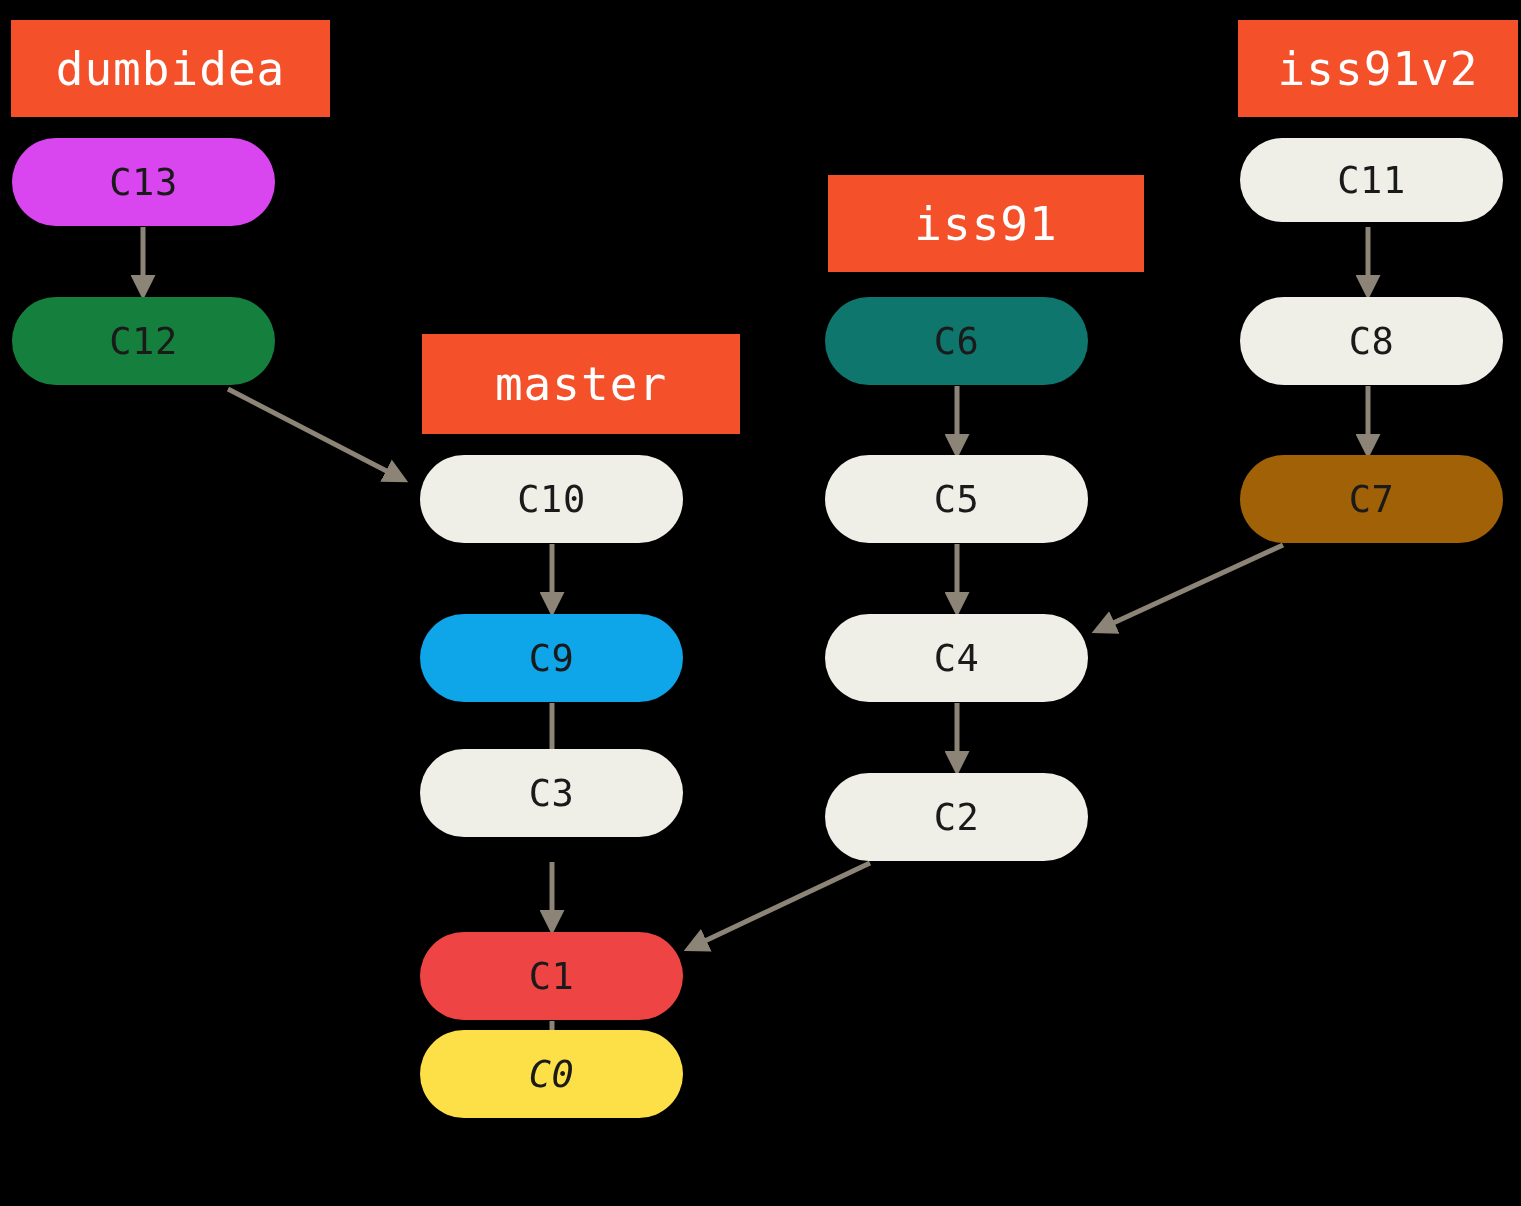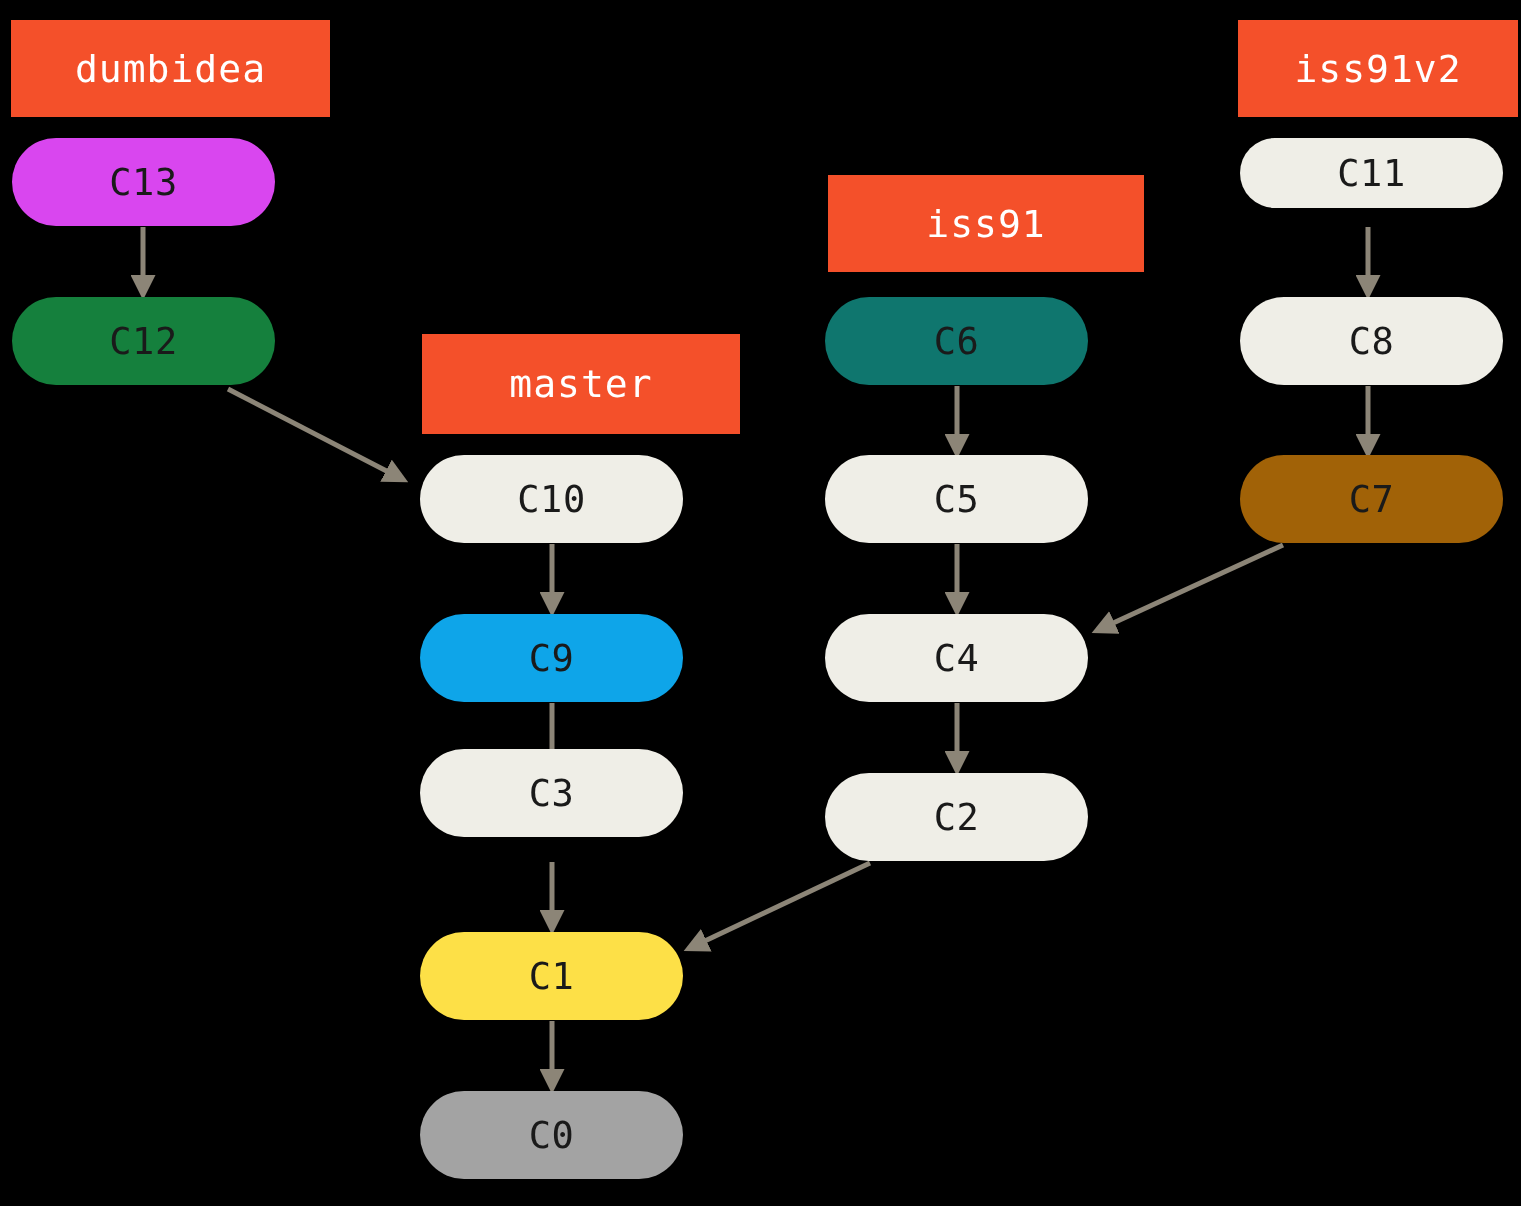--- a/index.html
+++ b/index.html
@@ -16,21 +16,21 @@
     font-family: "DejaVu Sans Mono", "Liberation Mono", monospace;
   }
   .branch-label {
     position: absolute;
     background: #F4502A;
     color: #FFFFFF;
     display: flex;
     align-items: center;
     justify-content: center;
     font-family: "DejaVu Sans Mono", "Liberation Mono", monospace;
-    font-size: 38px;
+    font-size: 46px;
     letter-spacing: 1px;
     box-sizing: border-box;
     user-select: none;
   }
   .commit-node {
     position: absolute;
     background: #EFEEE7;
     color: #1A1A1A;
     border-radius: 46px;
     display: flex;
@@ -84,24 +84,24 @@
       <div class="branch-label" style="left: 422px; top: 334px; width: 318px; height: 100px; background: rgb(244, 80, 42); color: rgb(255, 255, 255);">master</div>
       <div class="branch-label" style="left: 828px; top: 175px; width: 316px; height: 97px; background: rgb(244, 80, 42); color: rgb(255, 255, 255);">iss91</div>
       <div class="branch-label" style="left: 1238px; top: 20px; width: 280px; height: 97px; background: rgb(244, 80, 42); color: rgb(255, 255, 255);">iss91v2</div>
     </div>
   <div id="nodes-layer">
       <div class="commit-node" style="left: 12px; top: 138px; width: 263px; height: 88px; background: #d946ef; color: rgb(26, 26, 26);">C13</div>
       <div class="commit-node" style="left: 12px; top: 297px; width: 263px; height: 88px; background: #15803d; color: rgb(26, 26, 26);">C12</div>
       <div class="commit-node" style="left: 420px; top: 455px; width: 263px; height: 88px; background: rgb(239, 238, 231); color: rgb(26, 26, 26);">C10</div>
       <div class="commit-node" style="left: 420px; top: 614px; width: 263px; height: 88px; background: #0ea5e9; color: rgb(26, 26, 26);">C9</div>
       <div class="commit-node" style="left: 420px; top: 749px; width: 263px; height: 88px; background: rgb(239, 238, 231); color: rgb(26, 26, 26);">C3</div>
-      <div class="commit-node" style="left: 420px; top: 932px; width: 263px; height: 88px; background: #fde047; color: rgb(26, 26, 26);">C1</div>
-      <div class="commit-node" style="left: 420px; top: 1091px; width: 263px; height: 88px; background: #a3a3a3; color: rgb(26, 26, 26);">C0</div>
+      <div class="commit-node" style="left: 420px; top: 932px; width: 263px; height: 88px; background: #ef4444; color: rgb(26, 26, 26);">C1</div>
+      <div class="commit-node" style="left: 420px; top: 1030px; width: 263px; height: 88px; background: #fde047; color: rgb(26, 26, 26); font-style: italic;">C0</div>
       <div class="commit-node" style="left: 825px; top: 297px; width: 263px; height: 88px; background: #0f766e; color: rgb(26, 26, 26);">C6</div>
       <div class="commit-node" style="left: 825px; top: 455px; width: 263px; height: 88px; background: rgb(239, 238, 231); color: rgb(26, 26, 26);">C5</div>
       <div class="commit-node" style="left: 825px; top: 614px; width: 263px; height: 88px; background: rgb(239, 238, 231); color: rgb(26, 26, 26);">C4</div>
       <div class="commit-node" style="left: 825px; top: 773px; width: 263px; height: 88px; background: rgb(239, 238, 231); color: rgb(26, 26, 26);">C2</div>
-      <div class="commit-node" style="left: 1240px; top: 138px; width: 263px; height: 70px; background: rgb(239, 238, 231); color: rgb(26, 26, 26);">C11</div>
+      <div class="commit-node" style="left: 1240px; top: 138px; width: 263px; height: 84px; background: rgb(239, 238, 231); color: rgb(26, 26, 26);">C11</div>
       <div class="commit-node" style="left: 1240px; top: 297px; width: 263px; height: 88px; background: rgb(239, 238, 231); color: rgb(26, 26, 26);">C8</div>
       <div class="commit-node" style="left: 1240px; top: 455px; width: 263px; height: 88px; background: #a16207; color: rgb(26, 26, 26);">C7</div>
     </div>
 
 </div>
 
 </body></html>

